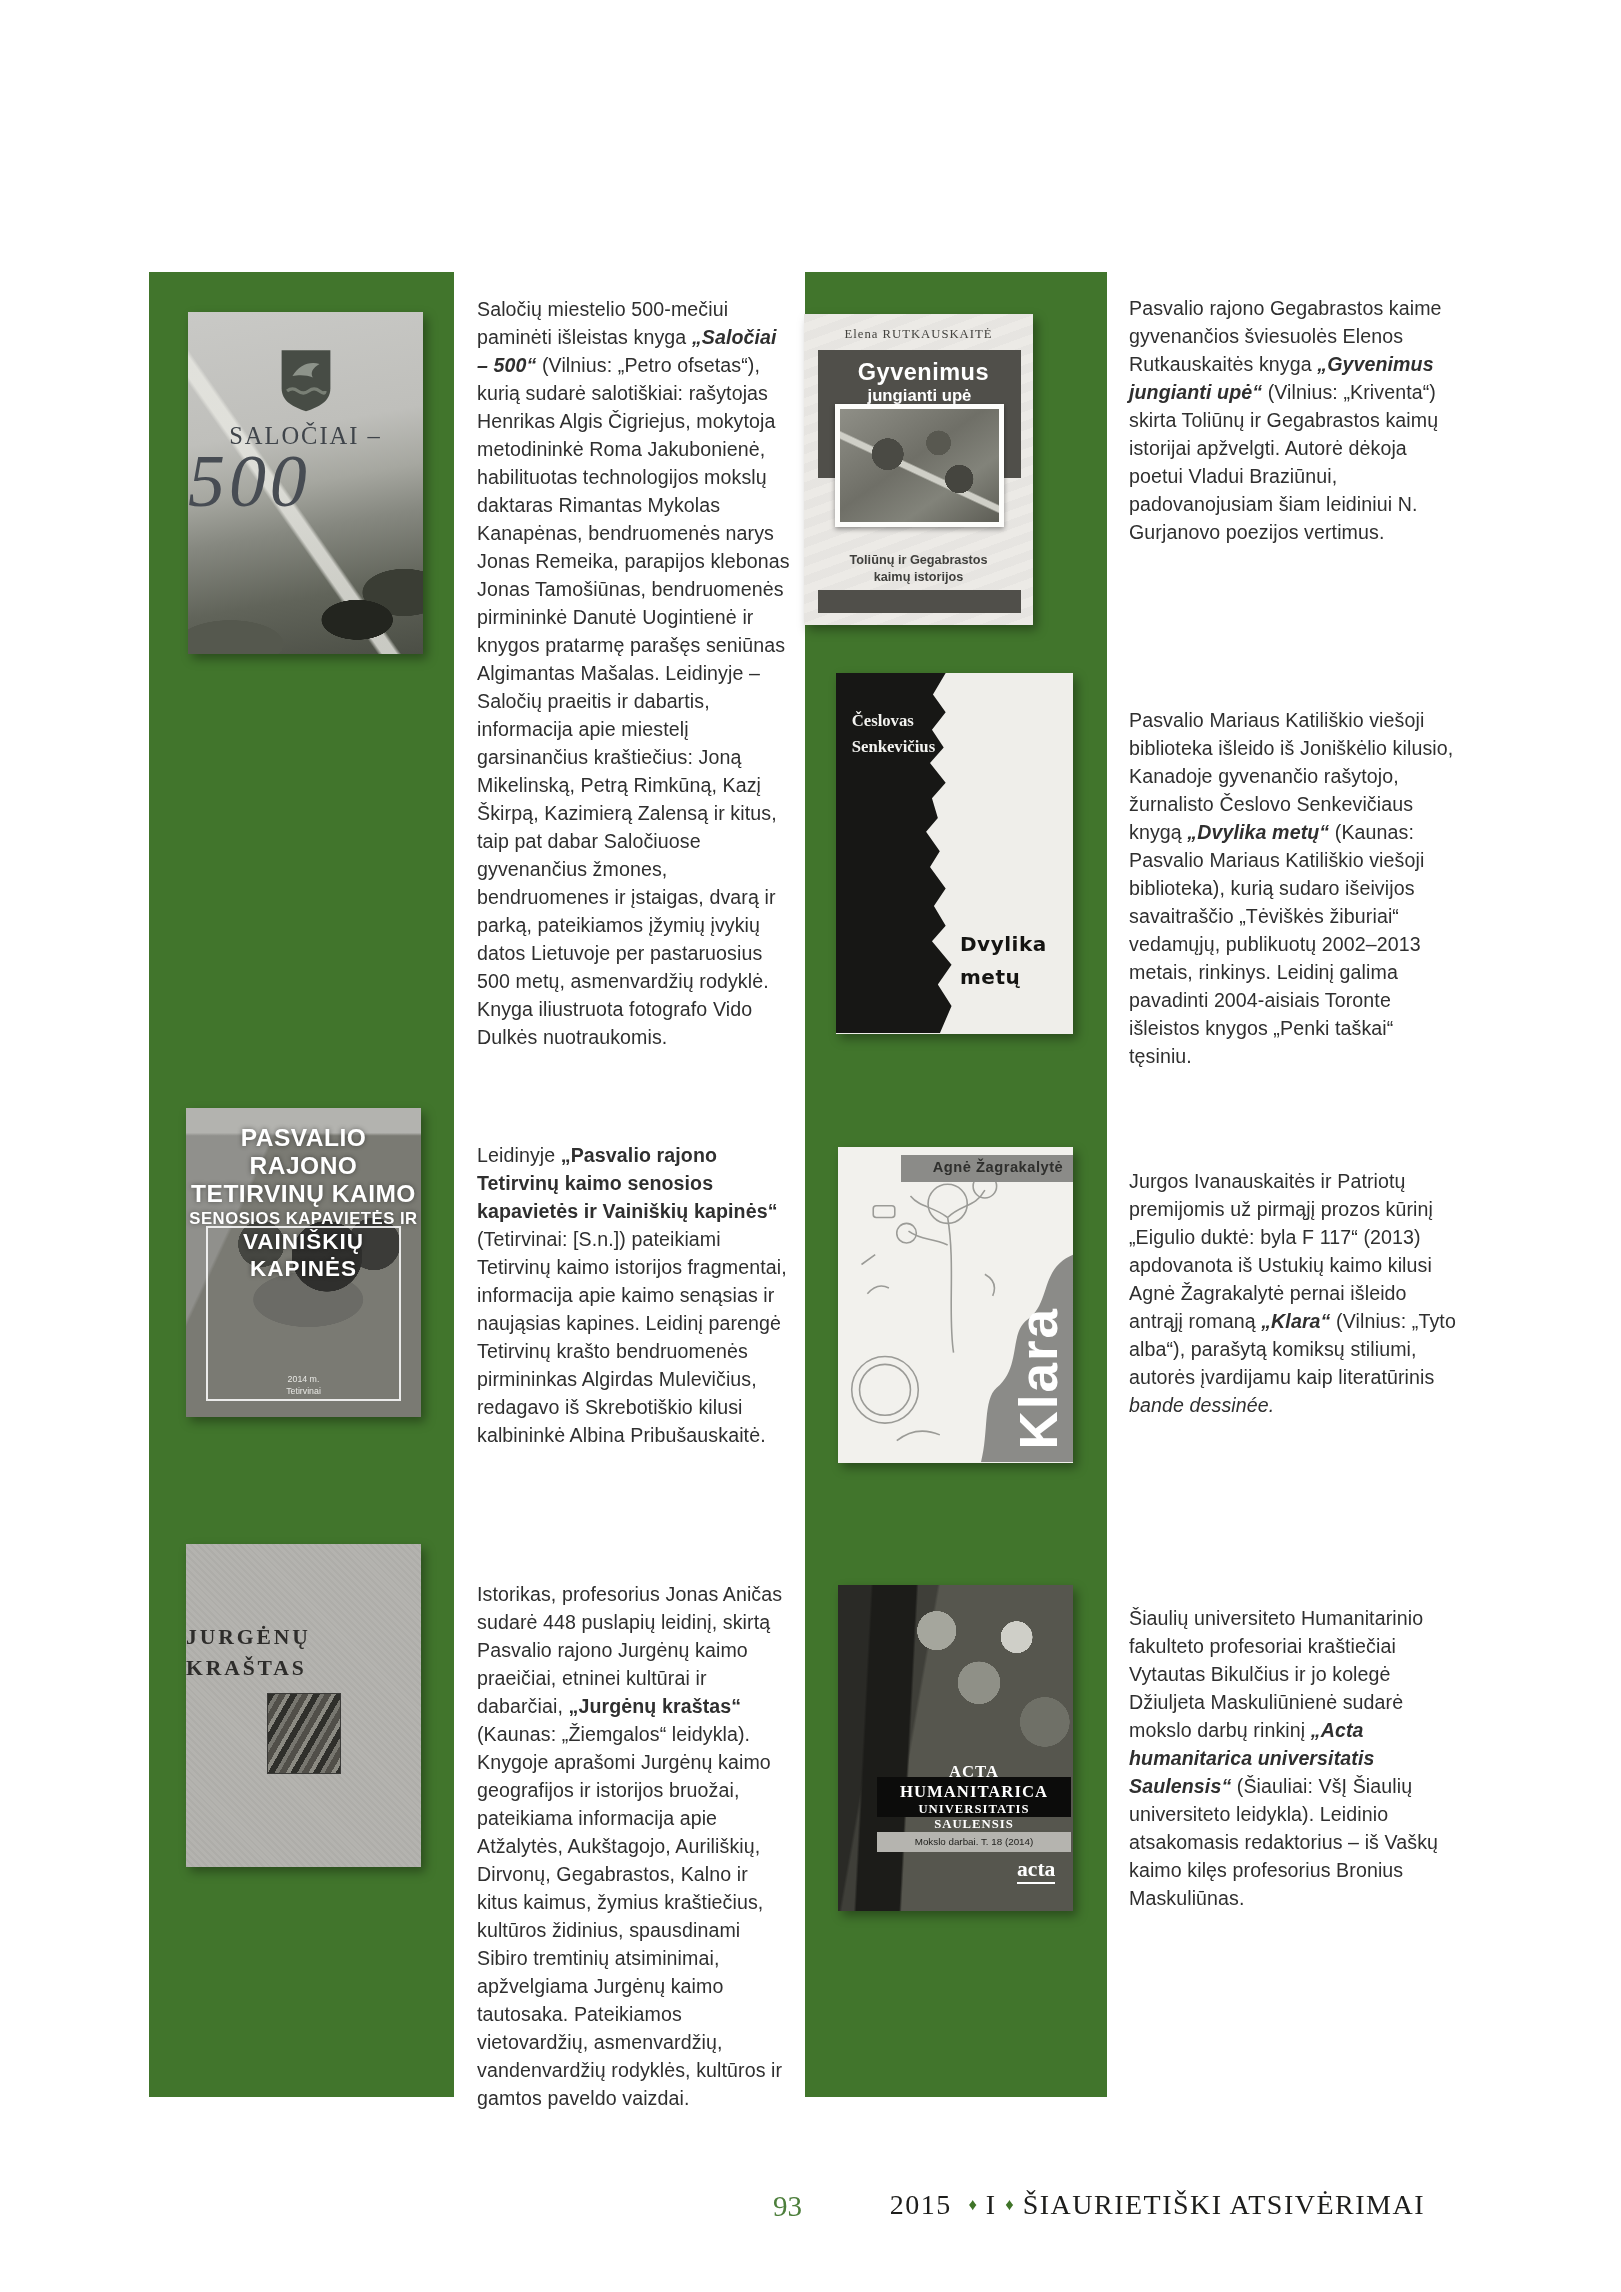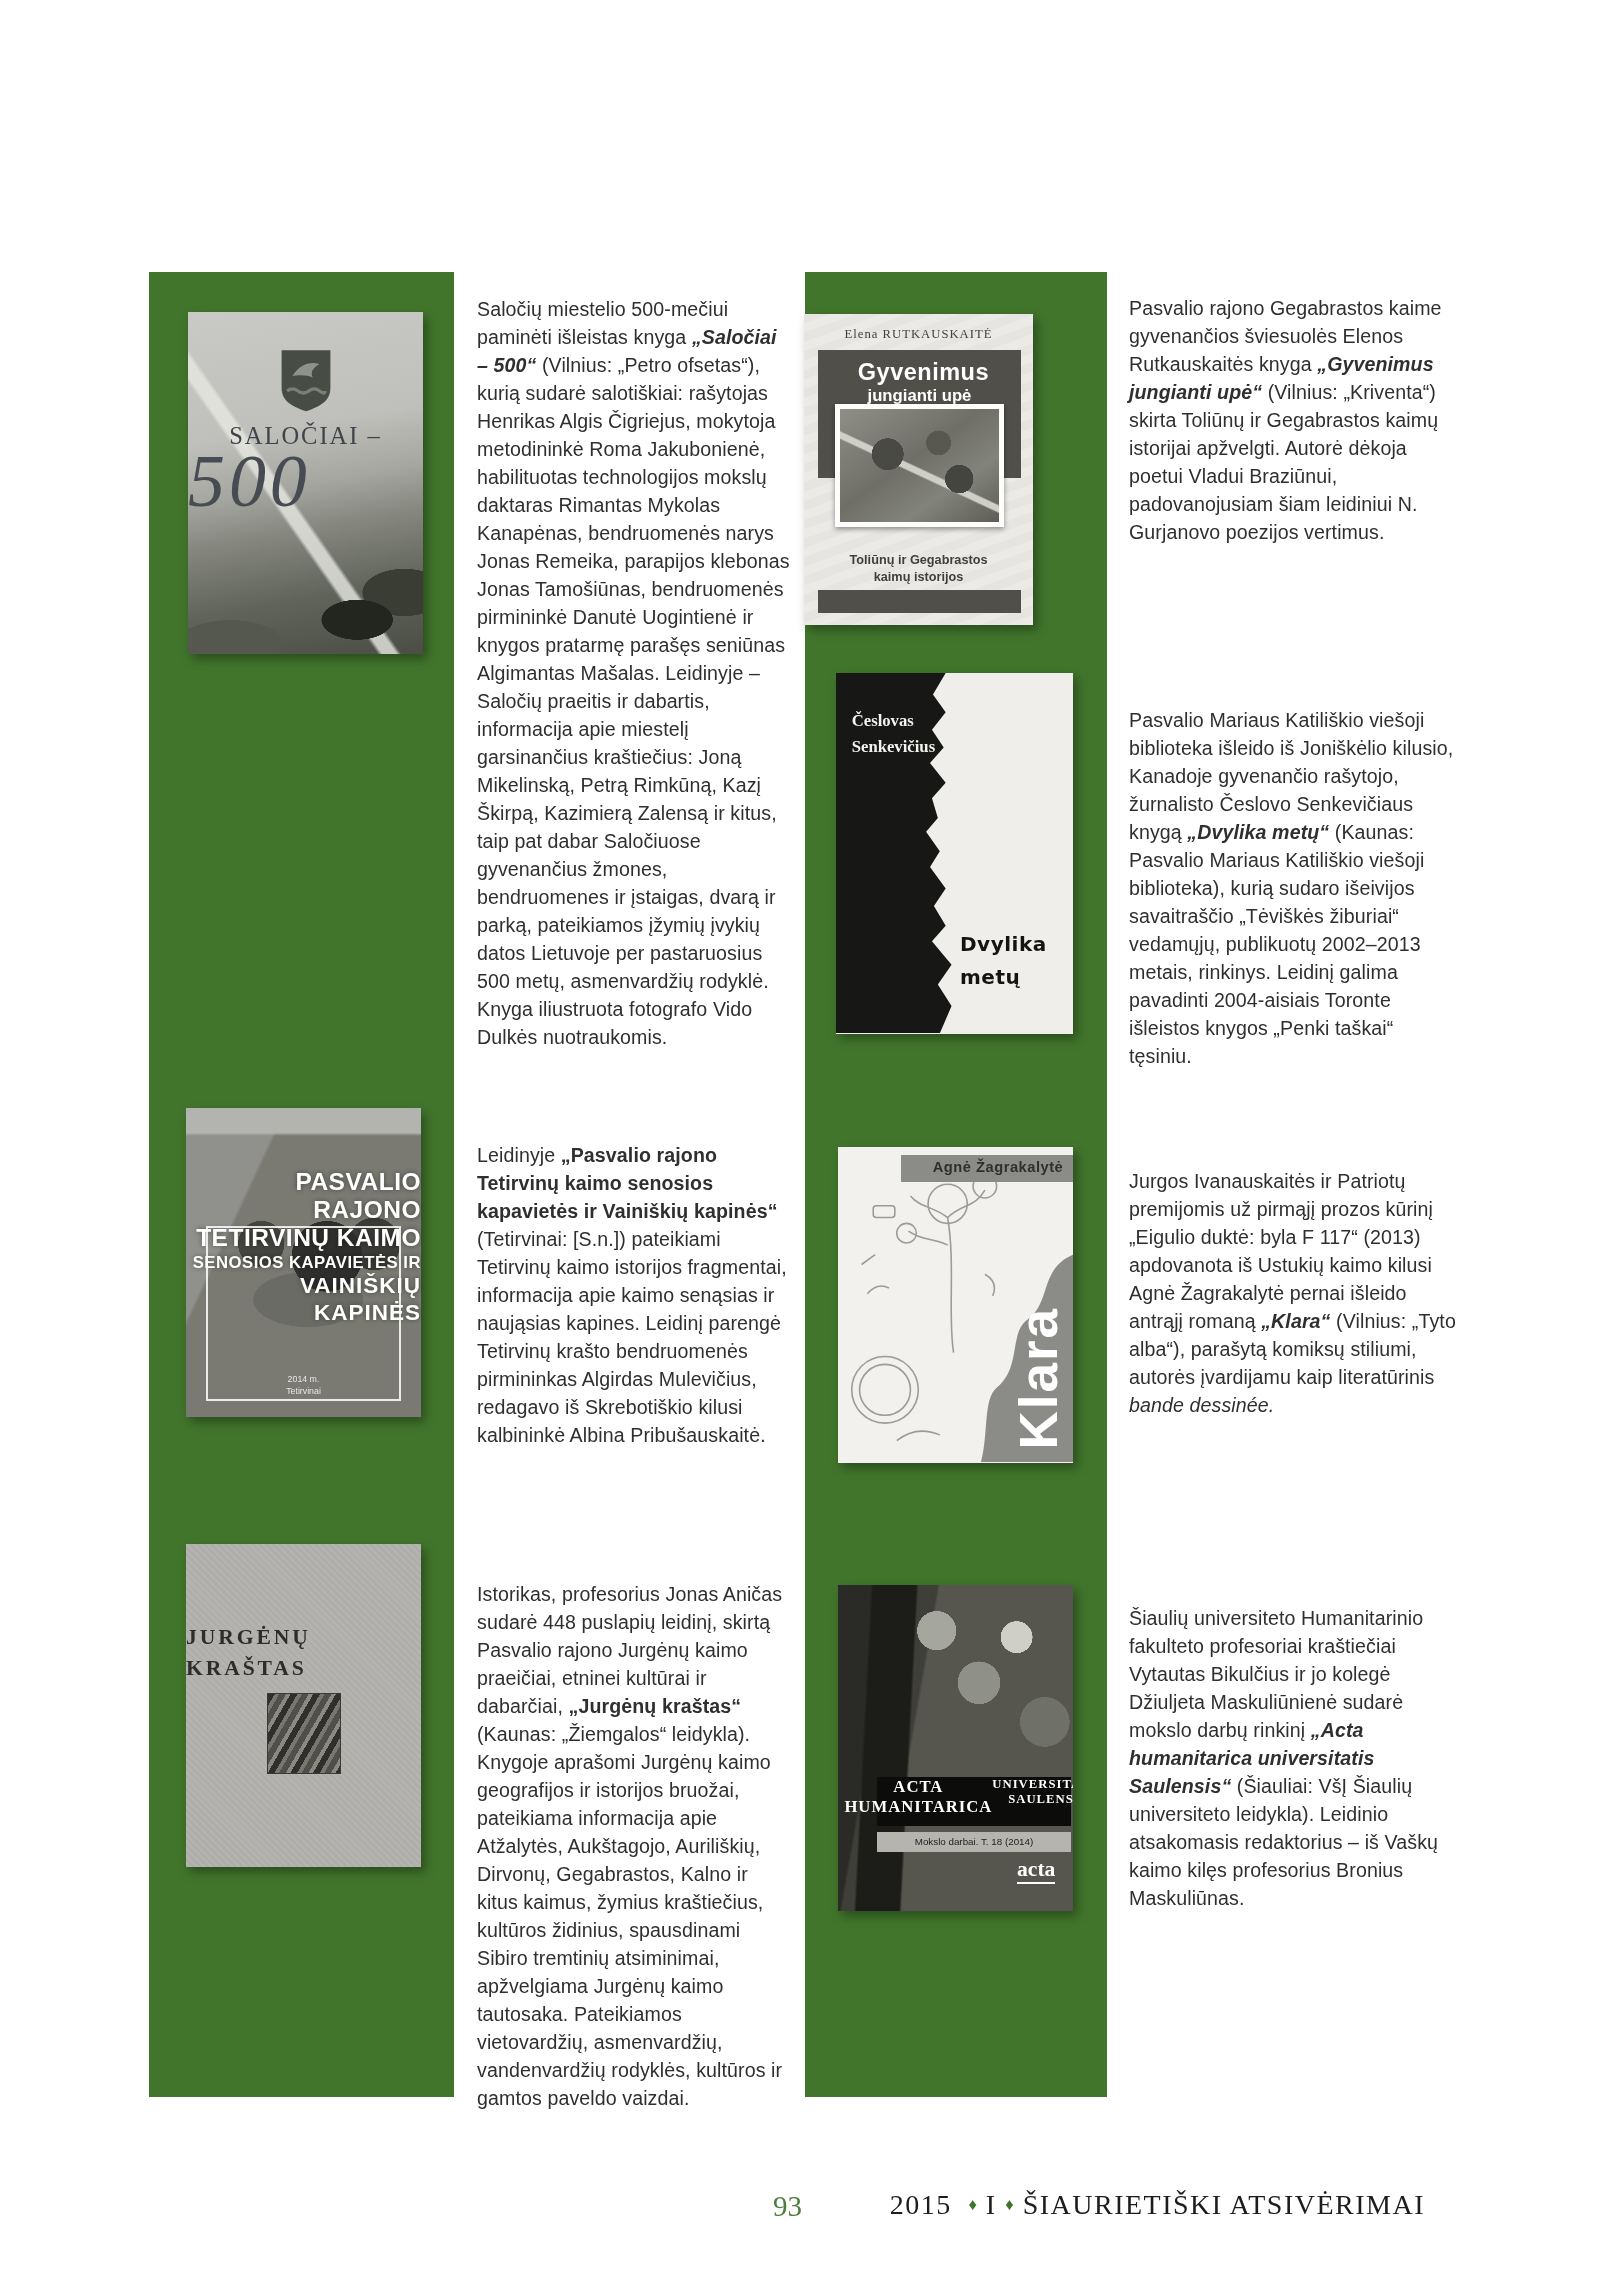--- a/index.html
+++ b/index.html
@@ -53,22 +53,22 @@
 
   
   #cov-tetirvinai{left:186px;top:1108px;width:235px;height:309px;
     background:
       linear-gradient(180deg, #b3b3af 0 8%, transparent 9%),
       radial-gradient(circle 39px at 60% 48%, #2f2f2d 0 90%, transparent 91%),
       radial-gradient(circle 29px at 80% 44%, #3b3b38 0 90%, transparent 91%),
       radial-gradient(circle 25.5px at 32% 44%, #454641 0 90%, transparent 91%),
       radial-gradient(ellipse 78px 39px at 52% 62%, #6b6b66 0 70%, transparent 71%),
       linear-gradient(115deg, #90908c 0 26%, #7a7a73 27% 100%);}
-  .tet-title{position:absolute;top:15.7px;width:100%;text-align:right;color:#fff;font-weight:bold;
-    text-shadow:0 0 4.9px rgba(0,0,0,.45);margin-top:44px;}
+  .tet-title{position:absolute;top:15.7px;width:100%;text-align:center;color:#fff;font-weight:bold;
+    text-shadow:0 0 4.9px rgba(0,0,0,.45);}
   .tet-l1,.tet-l2{font-size:24.5px;line-height:28px;letter-spacing:0.5px;}
   .tet-l3{font-size:16.7px;line-height:21.6px;letter-spacing:0.5px;}
   .tet-l4{font-size:22.5px;line-height:26.5px;letter-spacing:1px;}
   .tet-frame{position:absolute;left:19.6px;right:19.6px;top:118px;bottom:15.7px;border:2px solid rgba(255,255,255,.85);}
   .tet-small{position:absolute;bottom:19.6px;width:100%;text-align:center;font-size:8.8px;line-height:11.8px;color:#e8e8e4;}
 
   
   #cov-jurgenai{left:186px;top:1544px;width:235px;height:323px;
     background:
       repeating-linear-gradient(45deg, rgba(0,0,0,.035) 0 2px, transparent 2px 4.9px),
@@ -122,22 +122,22 @@
 
   
   #cov-acta{left:838px;top:1585px;width:235px;height:326px;
     background:
       radial-gradient(circle 17.6px at 76% 16%, #cfcfc8 0 90%, transparent 91%),
       radial-gradient(circle 23.5px at 60% 30%, #8f9087 0 90%, transparent 91%),
       radial-gradient(circle 27.4px at 88% 42%, #6f7067 0 90%, transparent 91%),
       radial-gradient(circle 21.6px at 42% 14%, #a5a69d 0 90%, transparent 91%),
       linear-gradient(93deg, transparent 0 13%, #1c1c19 14% 31%, transparent 32%),
       linear-gradient(100deg, #2a2a26 0 20%, #3f3f39 21% 34%, #56564e 35% 100%);}
-  .acta-band{position:absolute;left:39px;right:2px;top:192px;height:49px;background:#0c0c0b;
-    display:flex;flex-direction:row;justify-content:center;}
+  .acta-band{position:absolute;left:39px;right:2px;top:192px;height:40px;background:#0c0c0b;
+    display:flex;flex-direction:column;justify-content:center;}
   .acta-t1{text-align:center;color:#fff;font-family:"Liberation Serif",serif;font-weight:bold;
     font-size:16.7px;letter-spacing:1px;}
   .acta-t2{text-align:center;color:#fff;font-family:"Liberation Serif",serif;font-weight:bold;
     font-size:12.7px;letter-spacing:1px;}
   .acta-strip{position:absolute;left:39px;right:2px;top:247px;height:19.6px;background:#b5b4af;
     display:flex;align-items:center;justify-content:center;font-size:9.8px;color:#22221f;}
   .acta-logo{position:absolute;right:17.6px;top:274px;color:#fff;font-family:"Liberation Serif",serif;
     font-weight:bold;font-size:21.6px;border-bottom:2.9px double #fff;line-height:1;padding-bottom:1px;}
 
   

